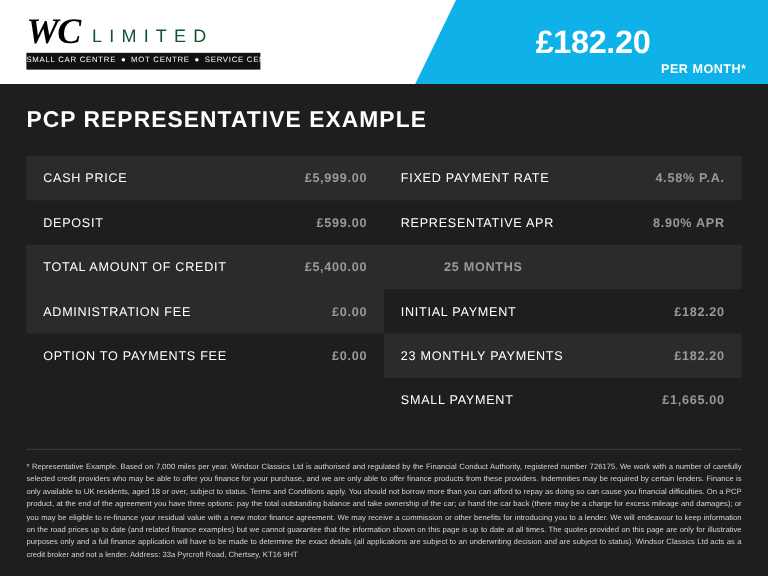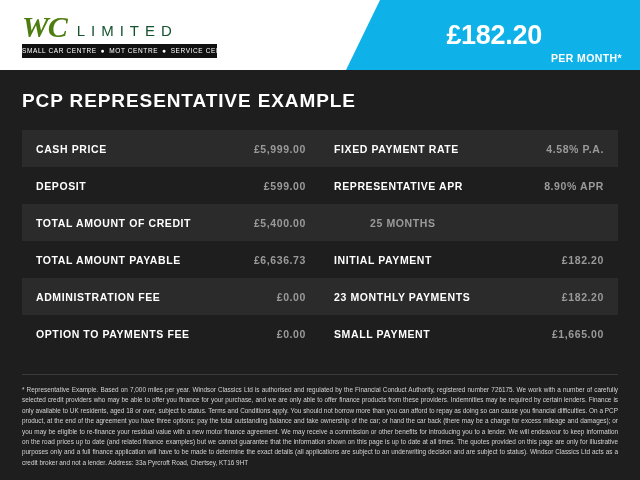--- a/index.html
+++ b/index.html
@@ -30,21 +30,21 @@
   .logo-top {
     display: flex;
     align-items: flex-end;
     height: 34px;
   }
   .logo-wc {
     font-family: "Liberation Serif", serif;
     font-style: italic;
     font-weight: bold;
     font-size: 30px;
-    color: #4d7c0f;
+    color: #000000;
     letter-spacing: -1px;
     line-height: 30px;
   }
   .logo-limited {
     font-size: 15px;
     color: #14532d;
     letter-spacing: 6px;
     margin-left: 10px;
     line-height: 22px;
   }
@@ -124,21 +124,21 @@
     align-items: center;
     justify-content: space-between;
     height: 37px;
     padding: 0 14px;
     font-size: 10.5px;
     letter-spacing: 0.6px;
   }
   .row.alt { background: #2b2b2b; }
   .row .label {
     color: #ffffff;
-    font-weight: bold;
+    font-weight: normal;
     white-space: nowrap;
   }
   .row .value {
     color: #9a9a9a;
     font-weight: bold;
     white-space: nowrap;
     margin-left: 36px;
   }
 
   
@@ -190,24 +190,20 @@
         <span class="value">£5,999.00</span>
       </div>
       <div class="row">
         <span class="label">DEPOSIT</span>
         <span class="value">£599.00</span>
       </div>
       <div class="row alt">
         <span class="label">TOTAL AMOUNT OF CREDIT</span>
         <span class="value">£5,400.00</span>
       </div>
-      <div class="row">
-        <span class="label">TOTAL AMOUNT PAYABLE</span>
-        <span class="value">£6,636.73</span>
-      </div>
       <div class="row alt">
         <span class="label">ADMINISTRATION FEE</span>
         <span class="value">£0.00</span>
       </div>
       <div class="row">
         <span class="label">OPTION TO PAYMENTS FEE</span>
         <span class="value">£0.00</span>
       </div>
     </div>
 

